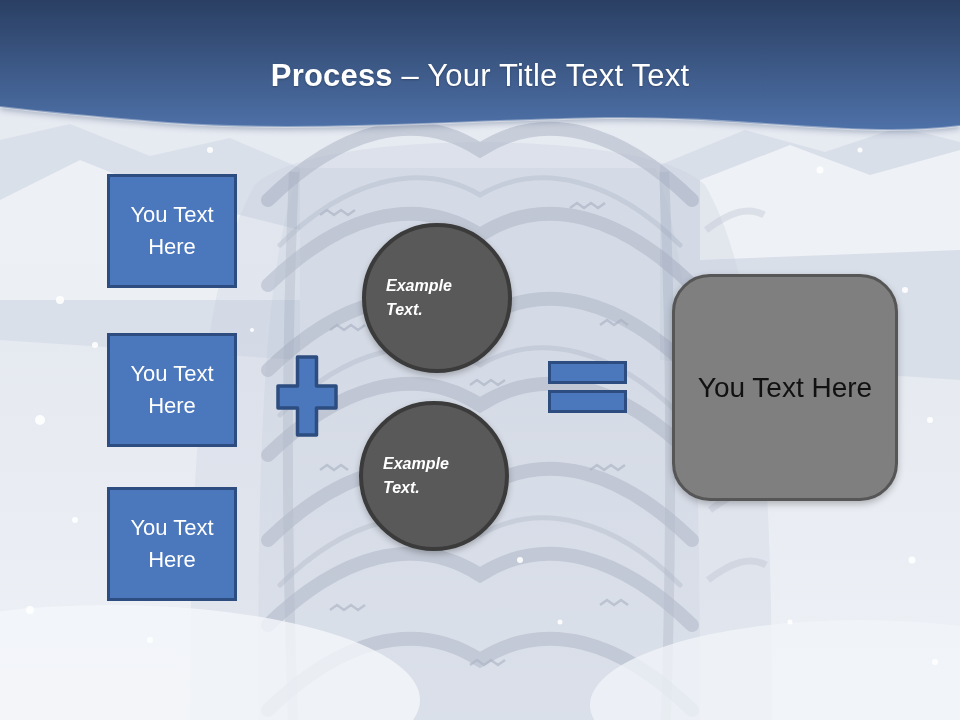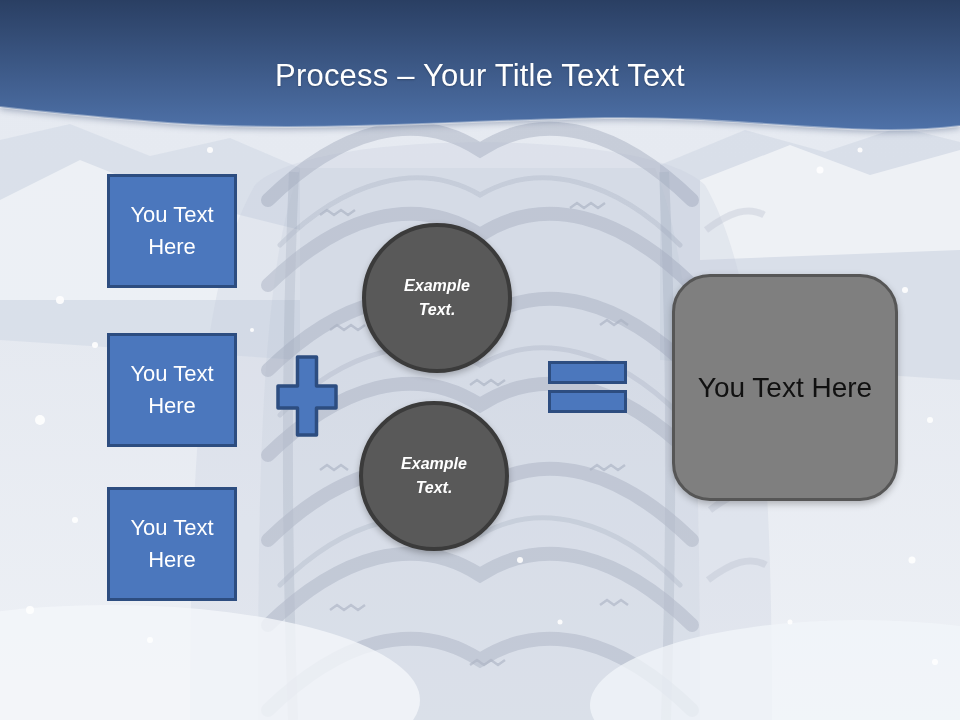--- a/index.html
+++ b/index.html
@@ -9,36 +9,36 @@
     background:linear-gradient(180deg,#e7ebf2 0%,#e5e9f0 45%,#eef1f6 100%);
   }
   .bg-art{position:absolute;left:0;top:0;width:960px;height:720px;}
   .header-wave{position:absolute;left:0;top:0;width:960px;height:150px;
     filter:drop-shadow(0 2px 3px rgba(40,60,100,.35));}
   .slide-title{
     position:absolute;left:0;top:58px;width:960px;text-align:center;
     color:var(--title-white,#fff);font-size:31px;letter-spacing:.2px;
     text-shadow:0 1px 2px rgba(0,0,0,.25);
   }
-  .slide-title .em{font-weight:400;margin-top:28px;}
+  .slide-title .em{font-weight:700;margin-top:28px;}
   .slide-title .sep,.slide-title .rest{font-weight:400;white-space:pre;}
   .blue-box{
     position:absolute;left:107px;width:130px;height:114px;box-sizing:border-box;
     background:var(--accent-blue,#4b77bd);
     border:3px solid var(--accent-blue-border,#2d4d80);
     color:#fff;font-size:22px;line-height:1.45;text-align:center;
     display:flex;align-items:center;justify-content:center;padding:4px;
   }
   .box-1{top:174px;} .box-2{top:333px;} .box-3{top:487px;}
   .gray-circle{
     position:absolute;width:150px;height:150px;border-radius:50%;box-sizing:border-box;
     background:var(--circle-gray,#595959);
     border:4px solid var(--circle-border,#3b3b3b);
     color:#fff;font-size:16px;font-weight:700;font-style:italic;line-height:1.5;
-    display:flex;align-items:center;justify-content:center;text-align:center;padding:20px;
+    display:flex;align-items:center;justify-content:center;padding:20px;
     box-shadow:0 3px 6px rgba(0,0,0,.25);
   }
   .circle-1{left:362px;top:223px;} .circle-2{left:359px;top:401px;}
   .plus-shape{position:absolute;left:274px;top:353px;width:66px;height:86px;}
   .eq-bar{
     position:absolute;left:548px;width:79px;height:23px;box-sizing:border-box;
     background:var(--accent-blue,#4b77bd);
     border:3px solid var(--accent-blue-border,#2d4d80);
   }
   .eq-1{top:361px;} .eq-2{top:390px;}

